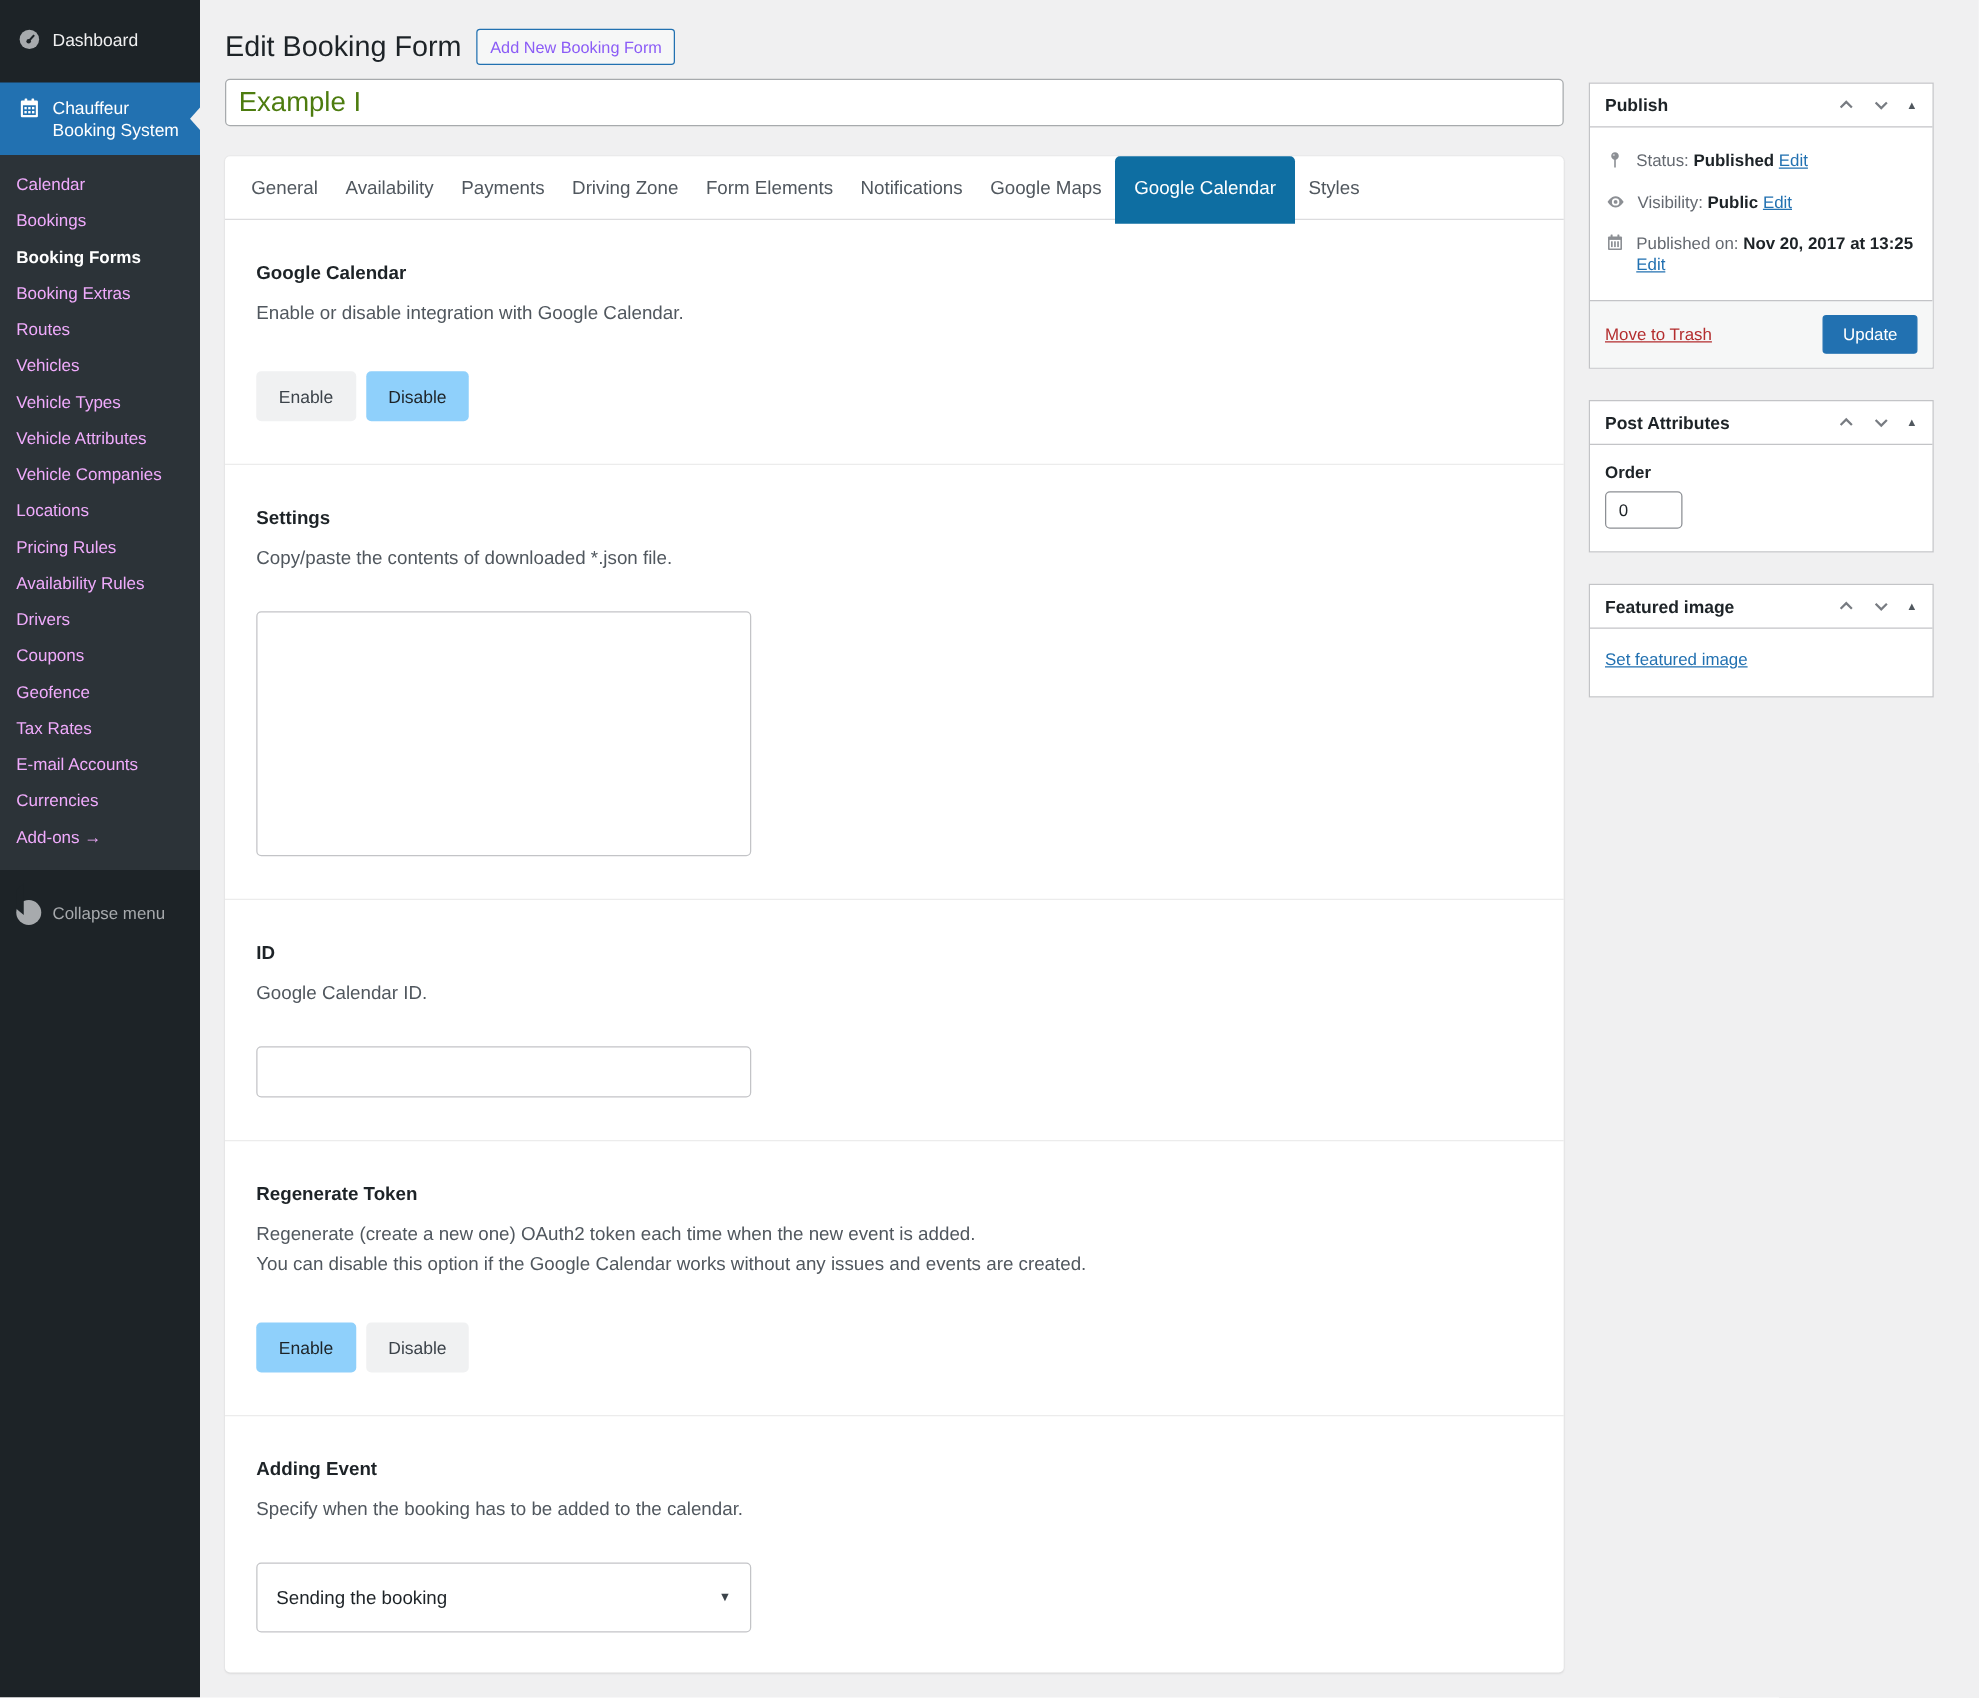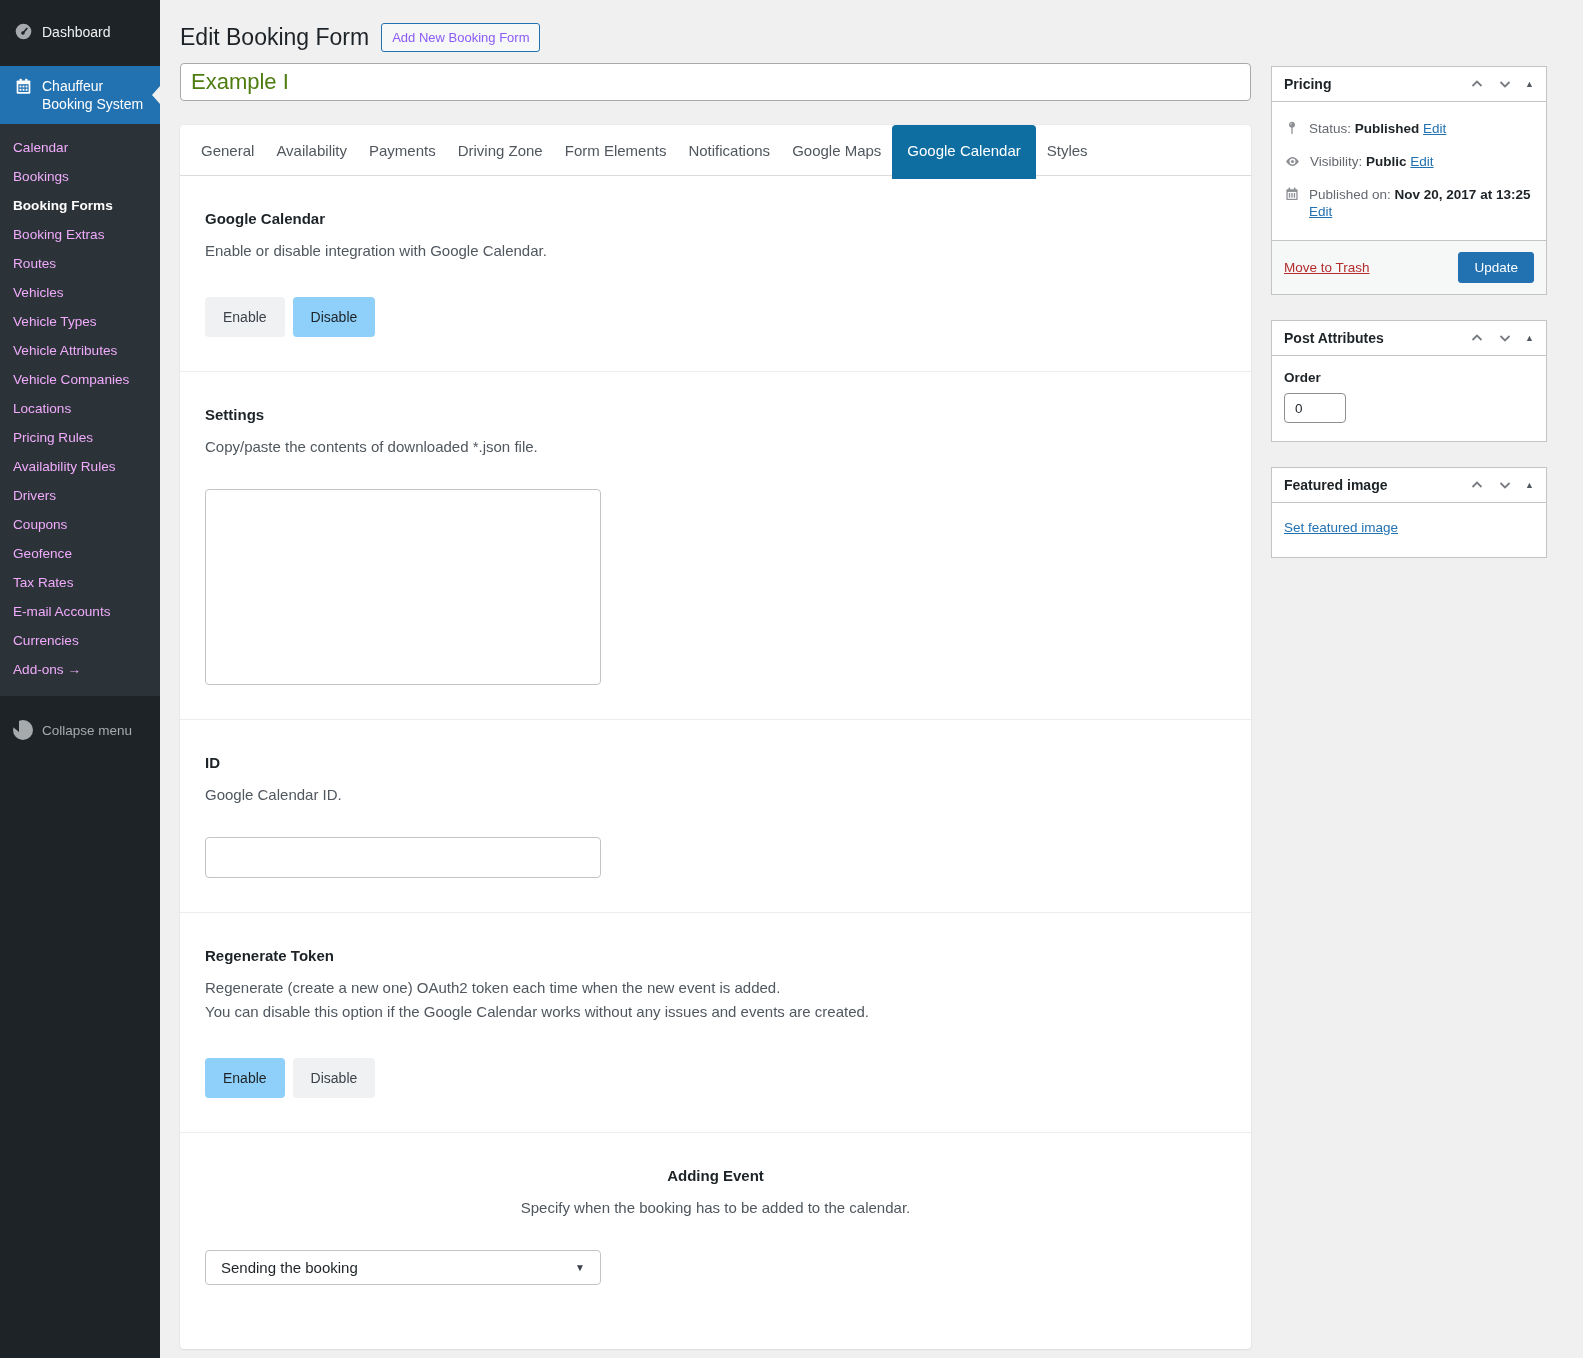--- a/index.html
+++ b/index.html
@@ -84,21 +84,21 @@
     background:transparent; border:none; font-family:inherit;
   }
   .tab.active {
     background:#0e6ea2; color:#fff;
     padding:17px 15px 20px; margin-bottom:-4px;
     border-radius:4px 4px 0 0;
   }
 
   .section { padding:34px 25px 34px; border-bottom:1px solid #ececec; }
   .section:first-of-type { padding-top:44px; }
-  .section:last-of-type { border-bottom:none; padding-bottom:64px;text-align:center; }
+  .section:last-of-type { border-bottom:none; padding-bottom:32px; }
   .section-heading { font-size:15px; font-weight:700; color:#1d2327; margin:0 0 12px; }
   .section-desc { font-size:15px; color:#50575e; margin:0; line-height:24px; }
   .btn-row { display:flex; gap:8px; margin-top:34px; }
   .toggle-btn {
     min-width:79px; padding:12px 18px; font-size:14px; color:#3c434a;
     background:#f0f1f2; border:none; border-radius:4px; cursor:pointer;
     font-family:inherit;
   }
   .toggle-btn.active { background:#8fd0fb; color:#1d2327; }
 
@@ -106,21 +106,21 @@
     width:396px; height:41px; margin-top:30px; display:block;
     border:1px solid #c3c4c7; border-radius:4px; background:#fff;
     padding:8px 12px; font-size:15px; font-family:inherit; color:#1d2327;
   }
   .settings-textarea {
     width:396px; height:196px; margin-top:30px; display:block; resize:none;
     border:1px solid #c3c4c7; border-radius:4px; background:#fff;
     padding:10px 12px; font-size:14px; font-family:inherit; color:#1d2327;
   }
   .select-box {
-    width:396px; height:35px; margin-top:30px;
+    width:396px; height:56px; margin-top:30px;
     display:flex; align-items:center; justify-content:space-between;
     border:1px solid #c3c4c7; border-radius:4px; background:#fff;
     padding:0 15px; font-size:15px; color:#1d2327; cursor:pointer;
   }
   .select-caret { font-size:10px; color:#3c434a; }
 
   
   .postbox { background:#fff; border:1px solid #c3c4c7; margin-bottom:25px; }
   .postbox-header {
     display:flex; align-items:center; justify-content:space-between;
@@ -293,21 +293,21 @@
             </div>
           </div>
         </div>
 
       </div>
 
       <div class="side-col">
 
         <div class="postbox">
           <div class="postbox-header">
-            <span class="postbox-title">Pricing</span>
+            <span class="postbox-title">Publish</span>
             <span class="handle-actions">
               <button class="handle-btn"><svg width="16" height="16" viewBox="0 0 16 16">
                     <path d="M3.5 10l4.5-4.5L12.5 10" fill="none" stroke="#787c82" stroke-width="1.8"></path>
                   </svg></button>
               <button class="handle-btn"><svg width="16" height="16" viewBox="0 0 16 16">
                     <path d="M3.5 6l4.5 4.5L12.5 6" fill="none" stroke="#787c82" stroke-width="1.8"></path>
                   </svg></button>
               <button class="handle-btn toggle-tri">▲</button>
             </span>
           </div>

